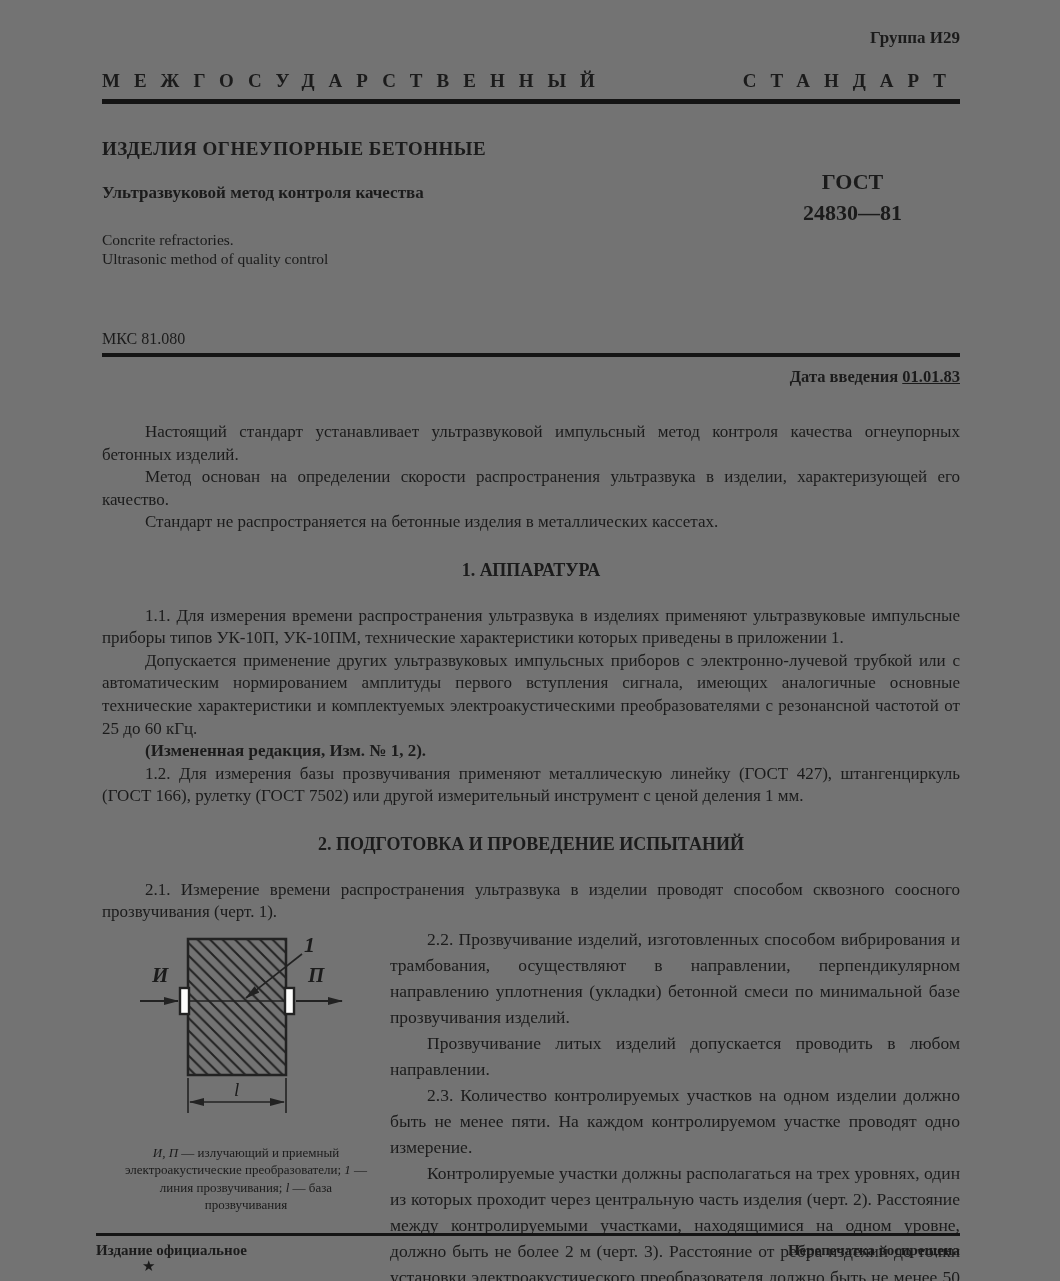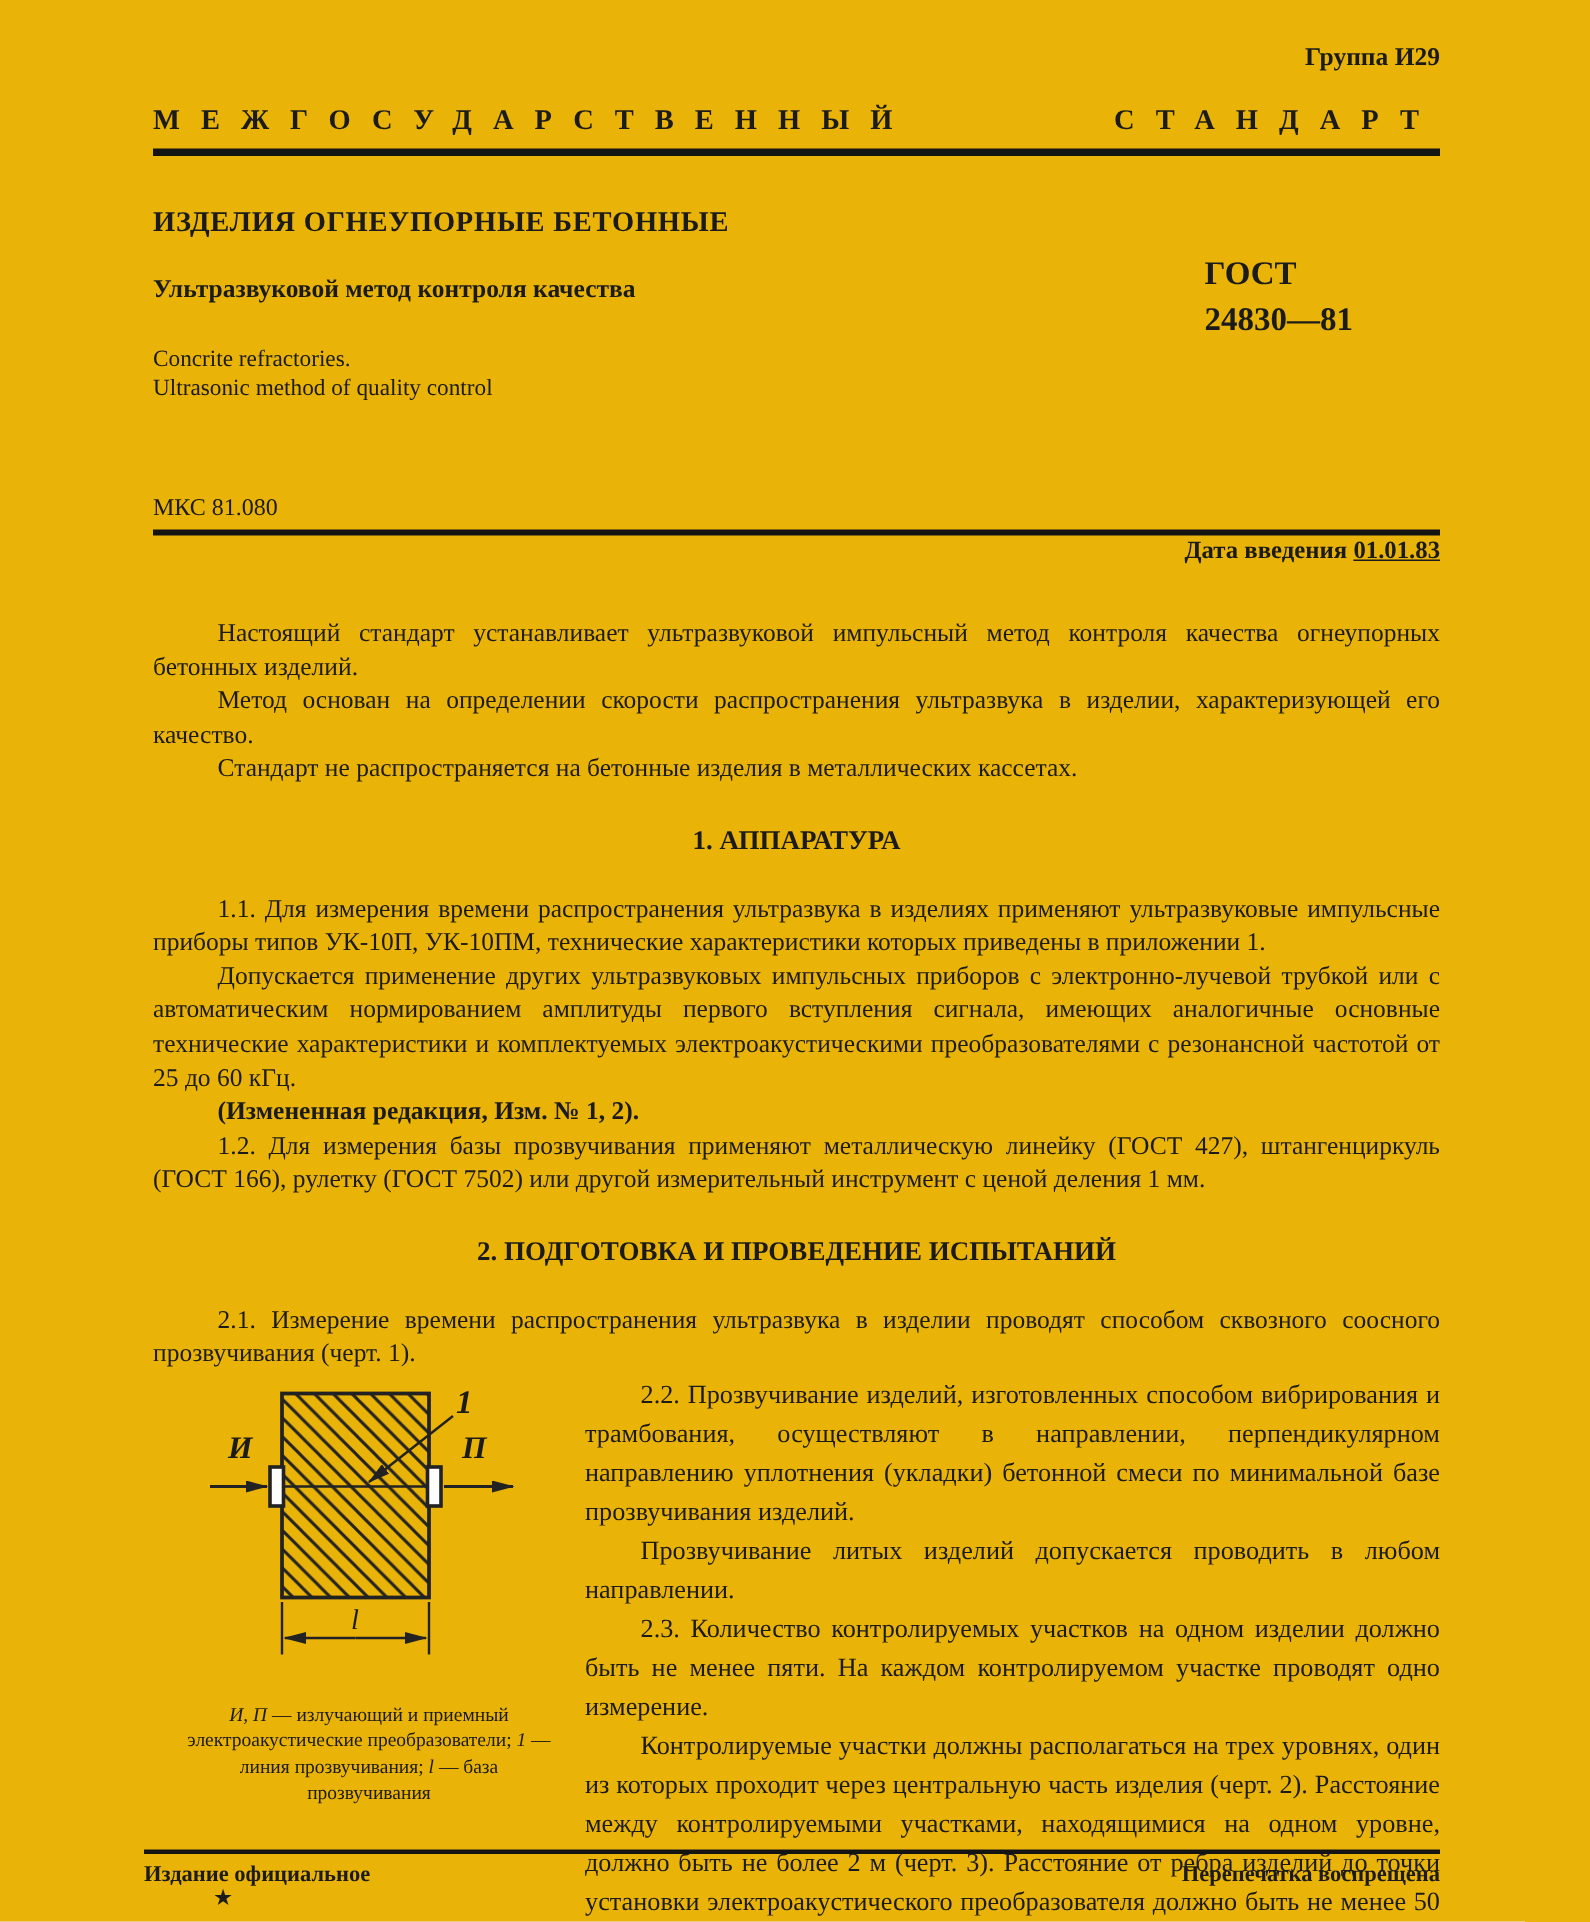--- a/index.html
+++ b/index.html
@@ -1,19 +1,19 @@
 <!DOCTYPE html>
 <html lang="ru"><head>
 <meta charset="utf-8">
 <style>
   html,body{margin:0;padding:0;background:#e8e8e6;}
   .page{
     position:relative;
     width:1060px;height:1281px;
-    background:#eab308;
+    background:#737373;
     color:#1b1b1b;
     font-family:"Liberation Serif","DejaVu Serif",serif;
     box-sizing:border-box;
     padding:28px 100px 0 102px;
     overflow:hidden;
   }
   .group-label{
     text-align:right;font-weight:bold;font-size:17px;
   }
   .banner{
@@ -28,24 +28,24 @@
   .rule-1{height:5px;margin-top:7px;}
   .rule-2{height:4px;margin-top:5px;}
   .rule-3{height:3px;}
   .title-block{position:relative;margin-top:34px;height:170px;}
   .titles{width:565px;}
   .title-ru{font-weight:bold;font-size:19px;letter-spacing:.5px;}
   .subtitle-ru{font-weight:bold;font-size:17px;margin-top:23px;}
   .title-en{margin-top:27px;font-size:15.5px;line-height:19px;}
   .designation{
     position:absolute;top:28px;right:58px;
-    font-weight:bold;font-size:22px;line-height:31px;text-align:left;
+    font-weight:bold;font-size:22px;line-height:31px;text-align:center;
   }
   .mks{font-size:16px;margin-top:22px;}
-  .date-line{text-align:right;font-weight:bold;font-size:16.5px;}
+  .date-line{margin-top:10px;text-align:right;font-weight:bold;font-size:16.5px;}
   .date-value{text-decoration:underline;}
   .bodytext{margin-top:34px;font-size:17px;line-height:22.6px;text-align:justify;}
   .para{text-indent:43px;margin:0;}
   .para.bold{font-weight:bold;}
   .sec-heading{
     text-align:center;font-weight:bold;font-size:18px;
     margin:25px 0 23px 0;text-indent:0;
   }
   .columns{display:flex;margin-top:2px;}
   .col-left{width:288px;flex:0 0 288px;}

